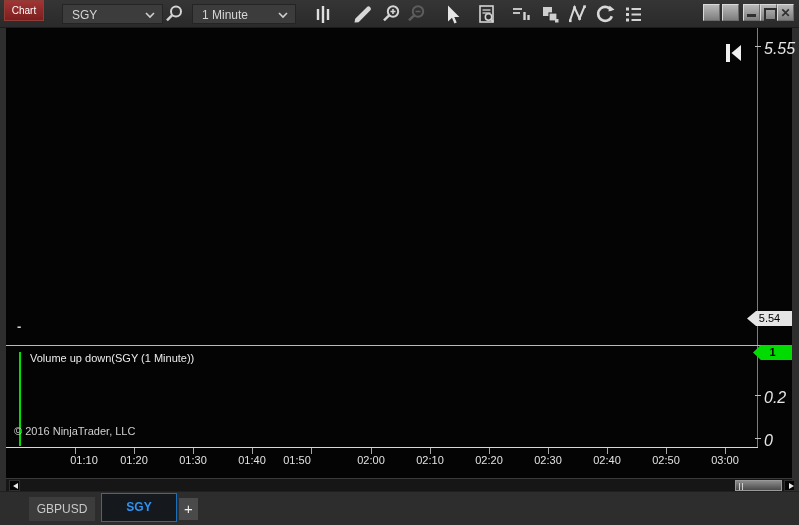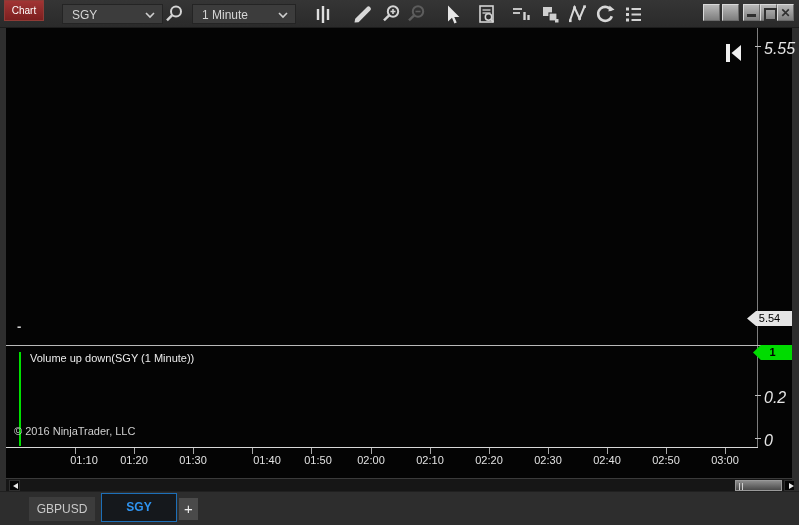--- a/index.html
+++ b/index.html
@@ -235,22 +235,22 @@
     <div class="time-tick" style="left:424px;"></div>
     <div class="time-tick" style="left:483px;"></div>
     <div class="time-tick" style="left:542px;"></div>
     <div class="time-tick" style="left:601px;"></div>
     <div class="time-tick" style="left:660px;"></div>
     <div class="time-tick" style="left:719px;"></div>
 
     <span class="time-label" style="left:56px;">01:10</span>
     <span class="time-label" style="left:106px;">01:20</span>
     <span class="time-label" style="left:165px;">01:30</span>
-    <span class="time-label" style="left:239px;">01:40</span>
-    <span class="time-label" style="left:290px;">01:50</span>
+    <span class="time-label" style="left:224px;">01:40</span>
+    <span class="time-label" style="left:269px;">01:50</span>
     <span class="time-label" style="left:343px;">02:00</span>
     <span class="time-label" style="left:402px;">02:10</span>
     <span class="time-label" style="left:461px;">02:20</span>
     <span class="time-label" style="left:520px;">02:30</span>
     <span class="time-label" style="left:579px;">02:40</span>
     <span class="time-label" style="left:638px;">02:50</span>
     <span class="time-label" style="left:697px;">03:00</span>
   </div>
 
   <div class="scroll-row">

